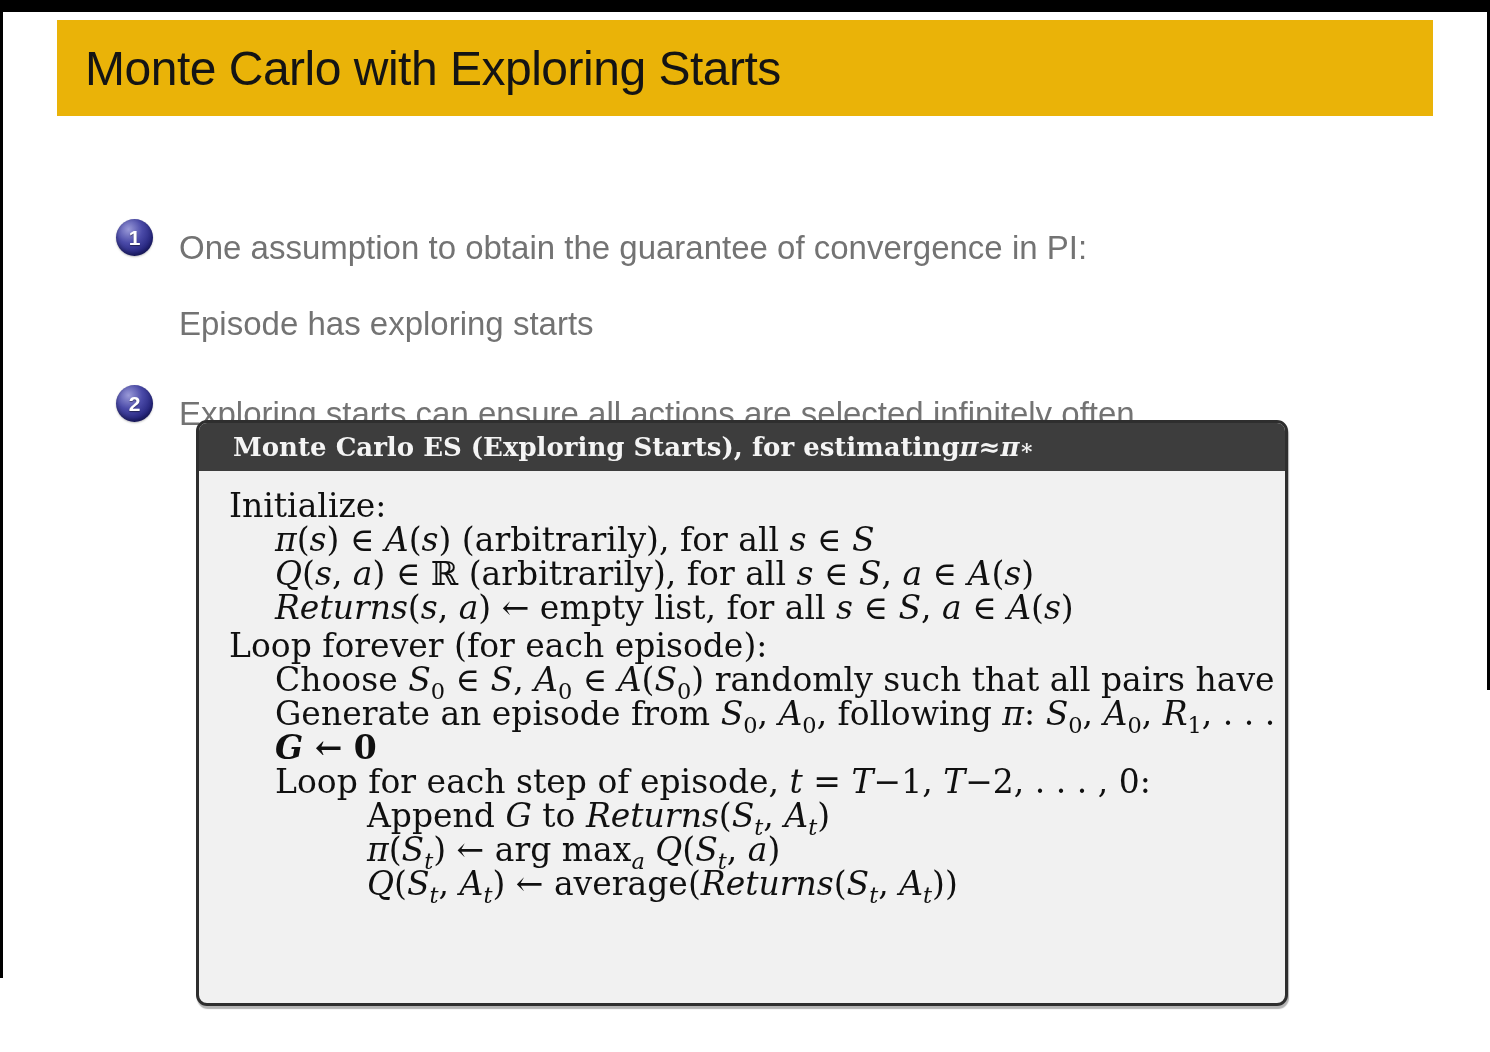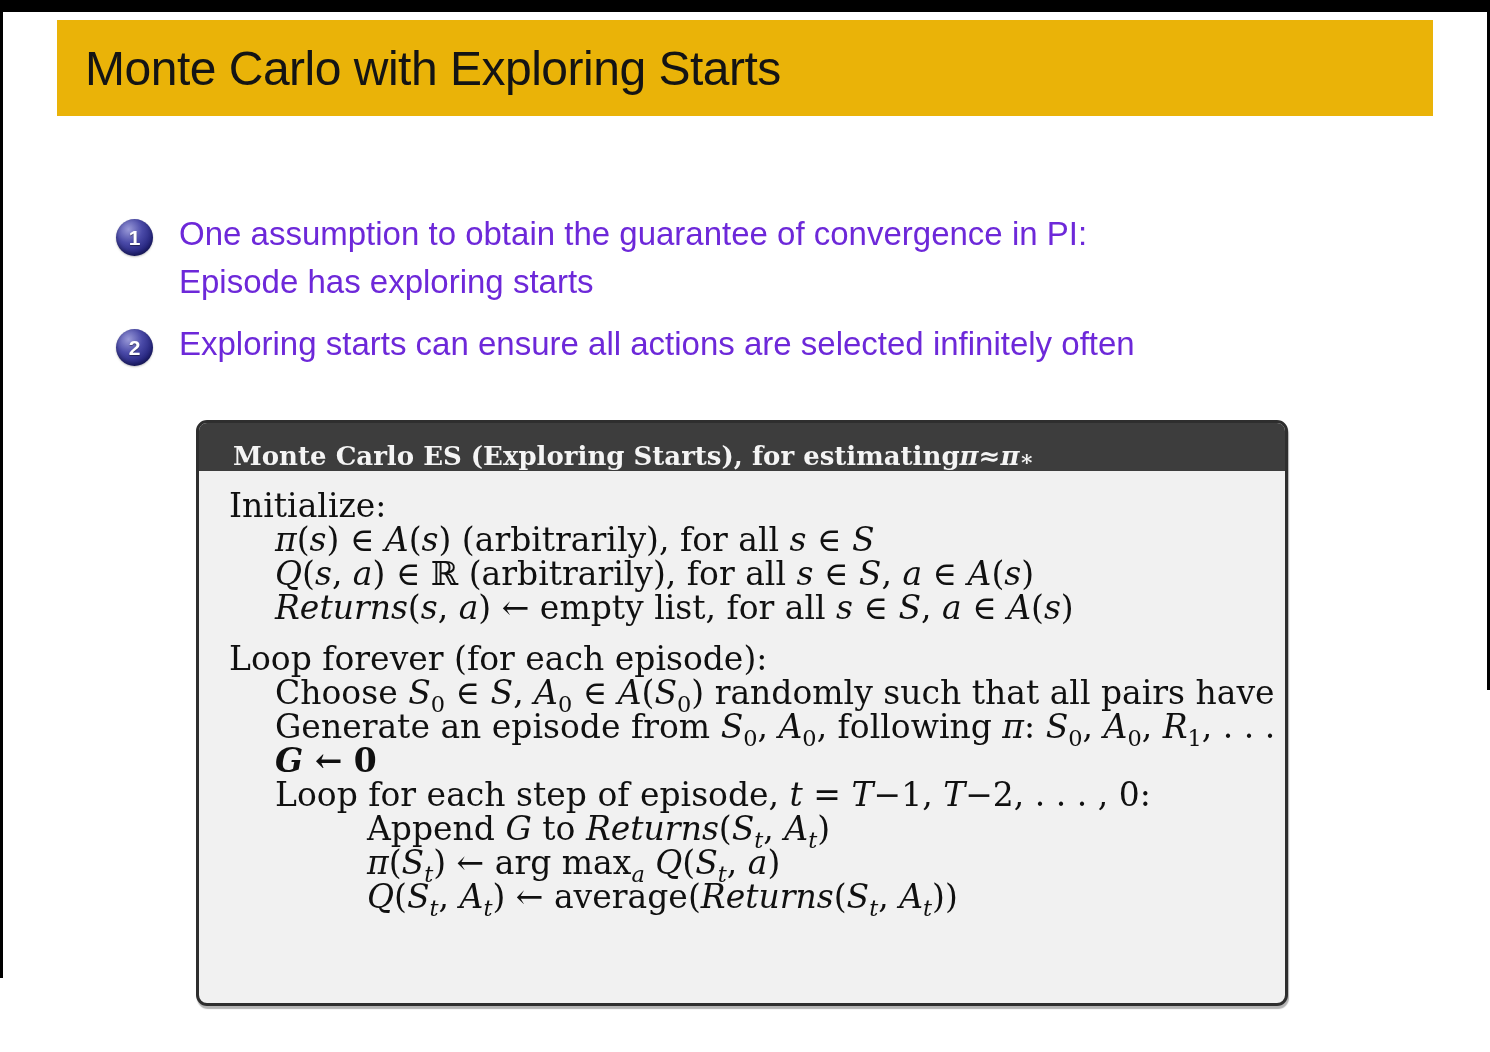--- a/index.html
+++ b/index.html
@@ -34,44 +34,44 @@
     flex:0 0 auto;
     width:37px; height:37px; border-radius:50%;
     margin-top:9px; margin-right:26px;
     background:radial-gradient(circle at 34% 28%, #9a9ad8 0%, #4a4aa8 38%, #23237c 72%, #14145a 100%);
     box-shadow:inset 0 -2px 4px rgba(0,0,0,.35), 0 1px 2px rgba(0,0,0,.25);
     color:#ffffff;
     display:flex; align-items:center; justify-content:center;
     font-size:21px; font-weight:bold;
     text-shadow:0 1px 1px rgba(0,0,0,.45);
   }
-  .bullet-text { font-size:33px; line-height:48px; color:#6d28d9; }
+  .bullet-text { font-size:33px; line-height:76px; color:#737373; }
 
   
   .algo-box {
     position:absolute; left:196px; top:420px; width:1092px; height:586px;
     background:#f1f1f1;
     border:3px solid #2e2e2e; border-radius:11px;
     box-shadow:1px 3px 1px rgba(40,40,40,.35);
     overflow:hidden;
   }
   .algo-header {
     height:48px; background:#3d3d3d;
-    display:flex; align-items:flex-end;
+    display:flex; align-items:center;
     padding-left:34px;
     color:#f4f4f4;
     font-family:"DejaVu Serif","Liberation Serif",serif;
     font-weight:bold; font-size:26px;
   }
   .algo-body {
     padding:18px 26px 0 30px;
     font-family:"DejaVu Serif","Liberation Serif",serif;
     font-size:33px; line-height:34px; color:#101010;
   }
-  .algo-group + .algo-group { margin-top:17px; }
+  .algo-group + .algo-group { margin-top:4px; }
   .algo-line { white-space:nowrap; }
   .algo-line sub { font-size:68%; line-height:0; }
   .cal { font-style:italic; font-family:"DejaVu Serif",serif; }
   i { font-family:"DejaVu Serif",serif; }
 </style>
 </head>
 <body>
 
 <div class="frame-top"></div>
 <div class="frame-left"></div>

